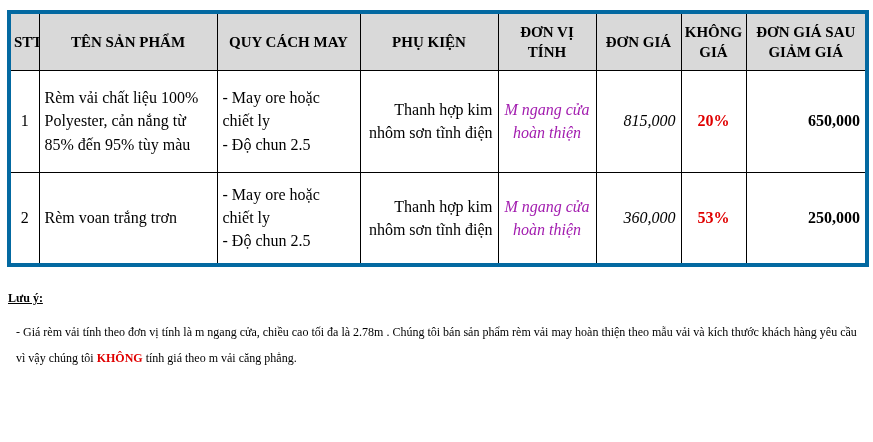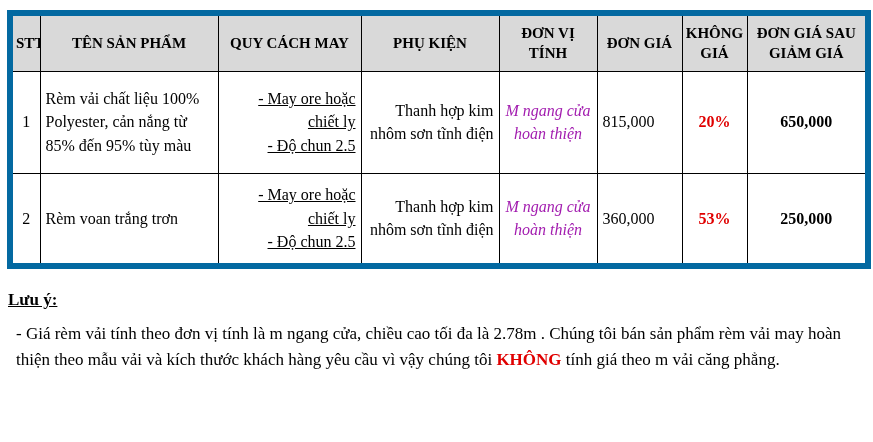--- a/index.html
+++ b/index.html
@@ -19,21 +19,21 @@
     font-weight: bold;
     letter-spacing: 0.5px;
     margin-bottom: 20px;
   }
 
   table.price-table {
     border-collapse: collapse;
     table-layout: fixed;
     width: 858px;
     margin-left: 7px;
-    border: 6px solid #0369a1;
+    border: 4px solid #0369a1;
   }
   .price-table th, .price-table td {
     border: 1px solid #000000;
     vertical-align: middle;
     overflow: hidden;
   }
   .price-table thead tr { height: 58px; }
   .price-table tbody tr.row-0 { height: 102px; }
   .price-table tbody tr.row-1 { height: 93px; }
 
@@ -42,28 +42,28 @@
     font-size: 15px;
     font-weight: bold;
     text-align: center;
     line-height: 1.35;
     padding: 2px 3px;
   }
 
   .price-table td { font-size: 16px; line-height: 1.45; padding: 2px 5px; }
   .c-stt     { text-align: center; font-size: 17px; }
   .c-product { text-align: left; padding-left: 6px; }
-  .c-sewing  { text-align: right; padding-left: 8px; white-space: pre-line; text-decoration: underline; }
+  .c-sewing  { text-align: left; padding-left: 8px; white-space: pre-line; }
   .c-acc     { text-align: right; padding-left: 5px; }
   .c-unit    { text-align: center; padding-left: 6px; color: #a21caf; font-style: italic; }
-  .c-price   { text-align: left; font-size: 20px; }
+  .c-price   { text-align: right; font-size: 20px; font-style: italic; }
   .c-discount{ text-align: center; font-size: 19px; font-weight: bold; color: #e00000; }
-  .c-final   { text-align: center; font-size: 20px; font-weight: bold; }
+  .c-final   { text-align: right; font-size: 20px; font-weight: bold; }
 
-  .notes { margin-top: 18px; padding: 0 6px 0 8px; font-size: 17px; line-height: 26px; }
+  .notes { margin-top: 18px; padding: 0 6px 0 8px; font-size: 12px; line-height: 26px; }
   .notes-heading {
     font-weight: bold;
     text-decoration: underline;
     display: inline-block;
     padding-right: 6px;
   }
   .note-line { margin: 8px; }
   .red-bold { color: #e00000; font-weight: bold; }
 </style>
 </head>

